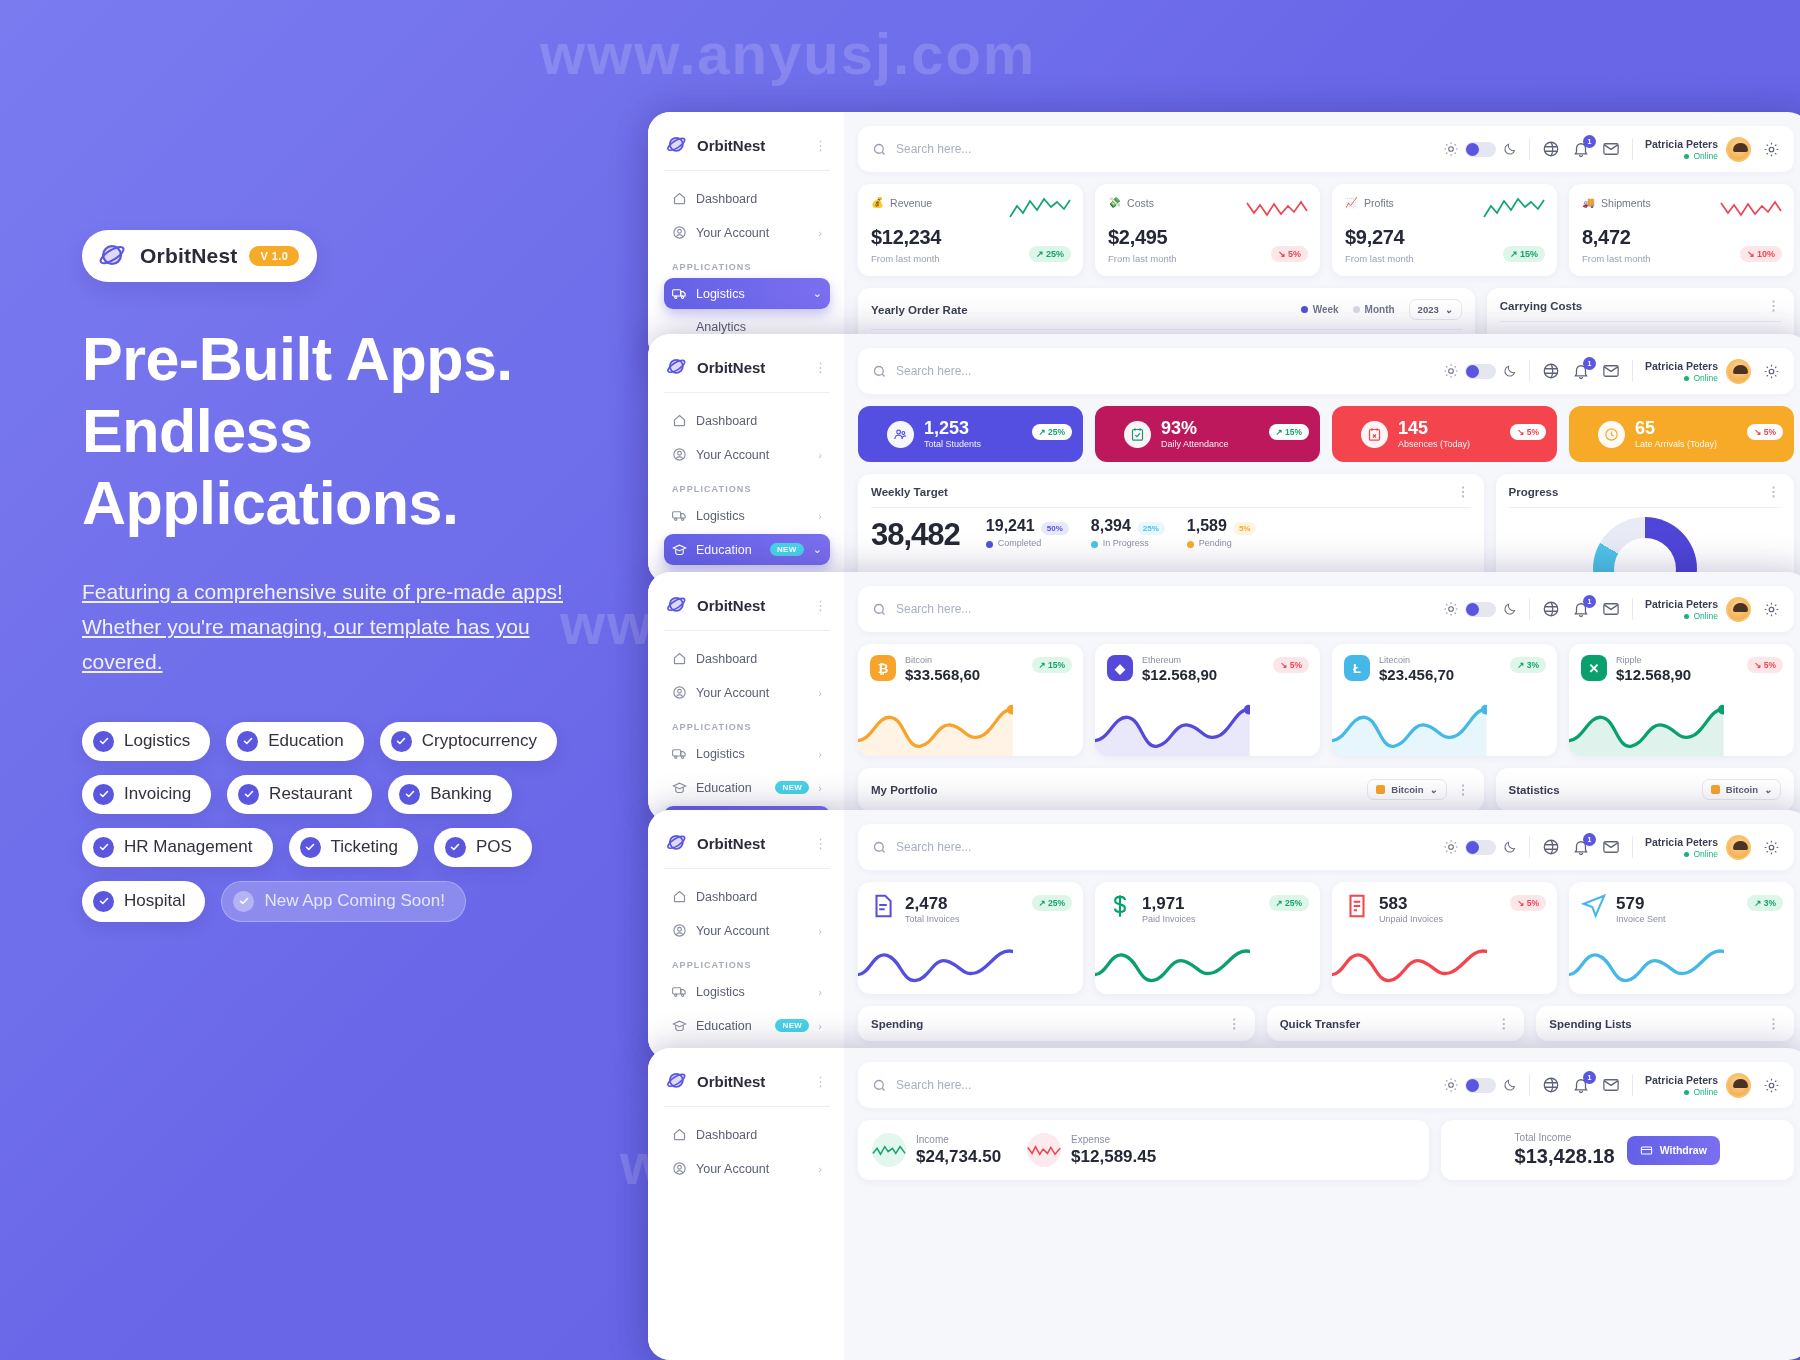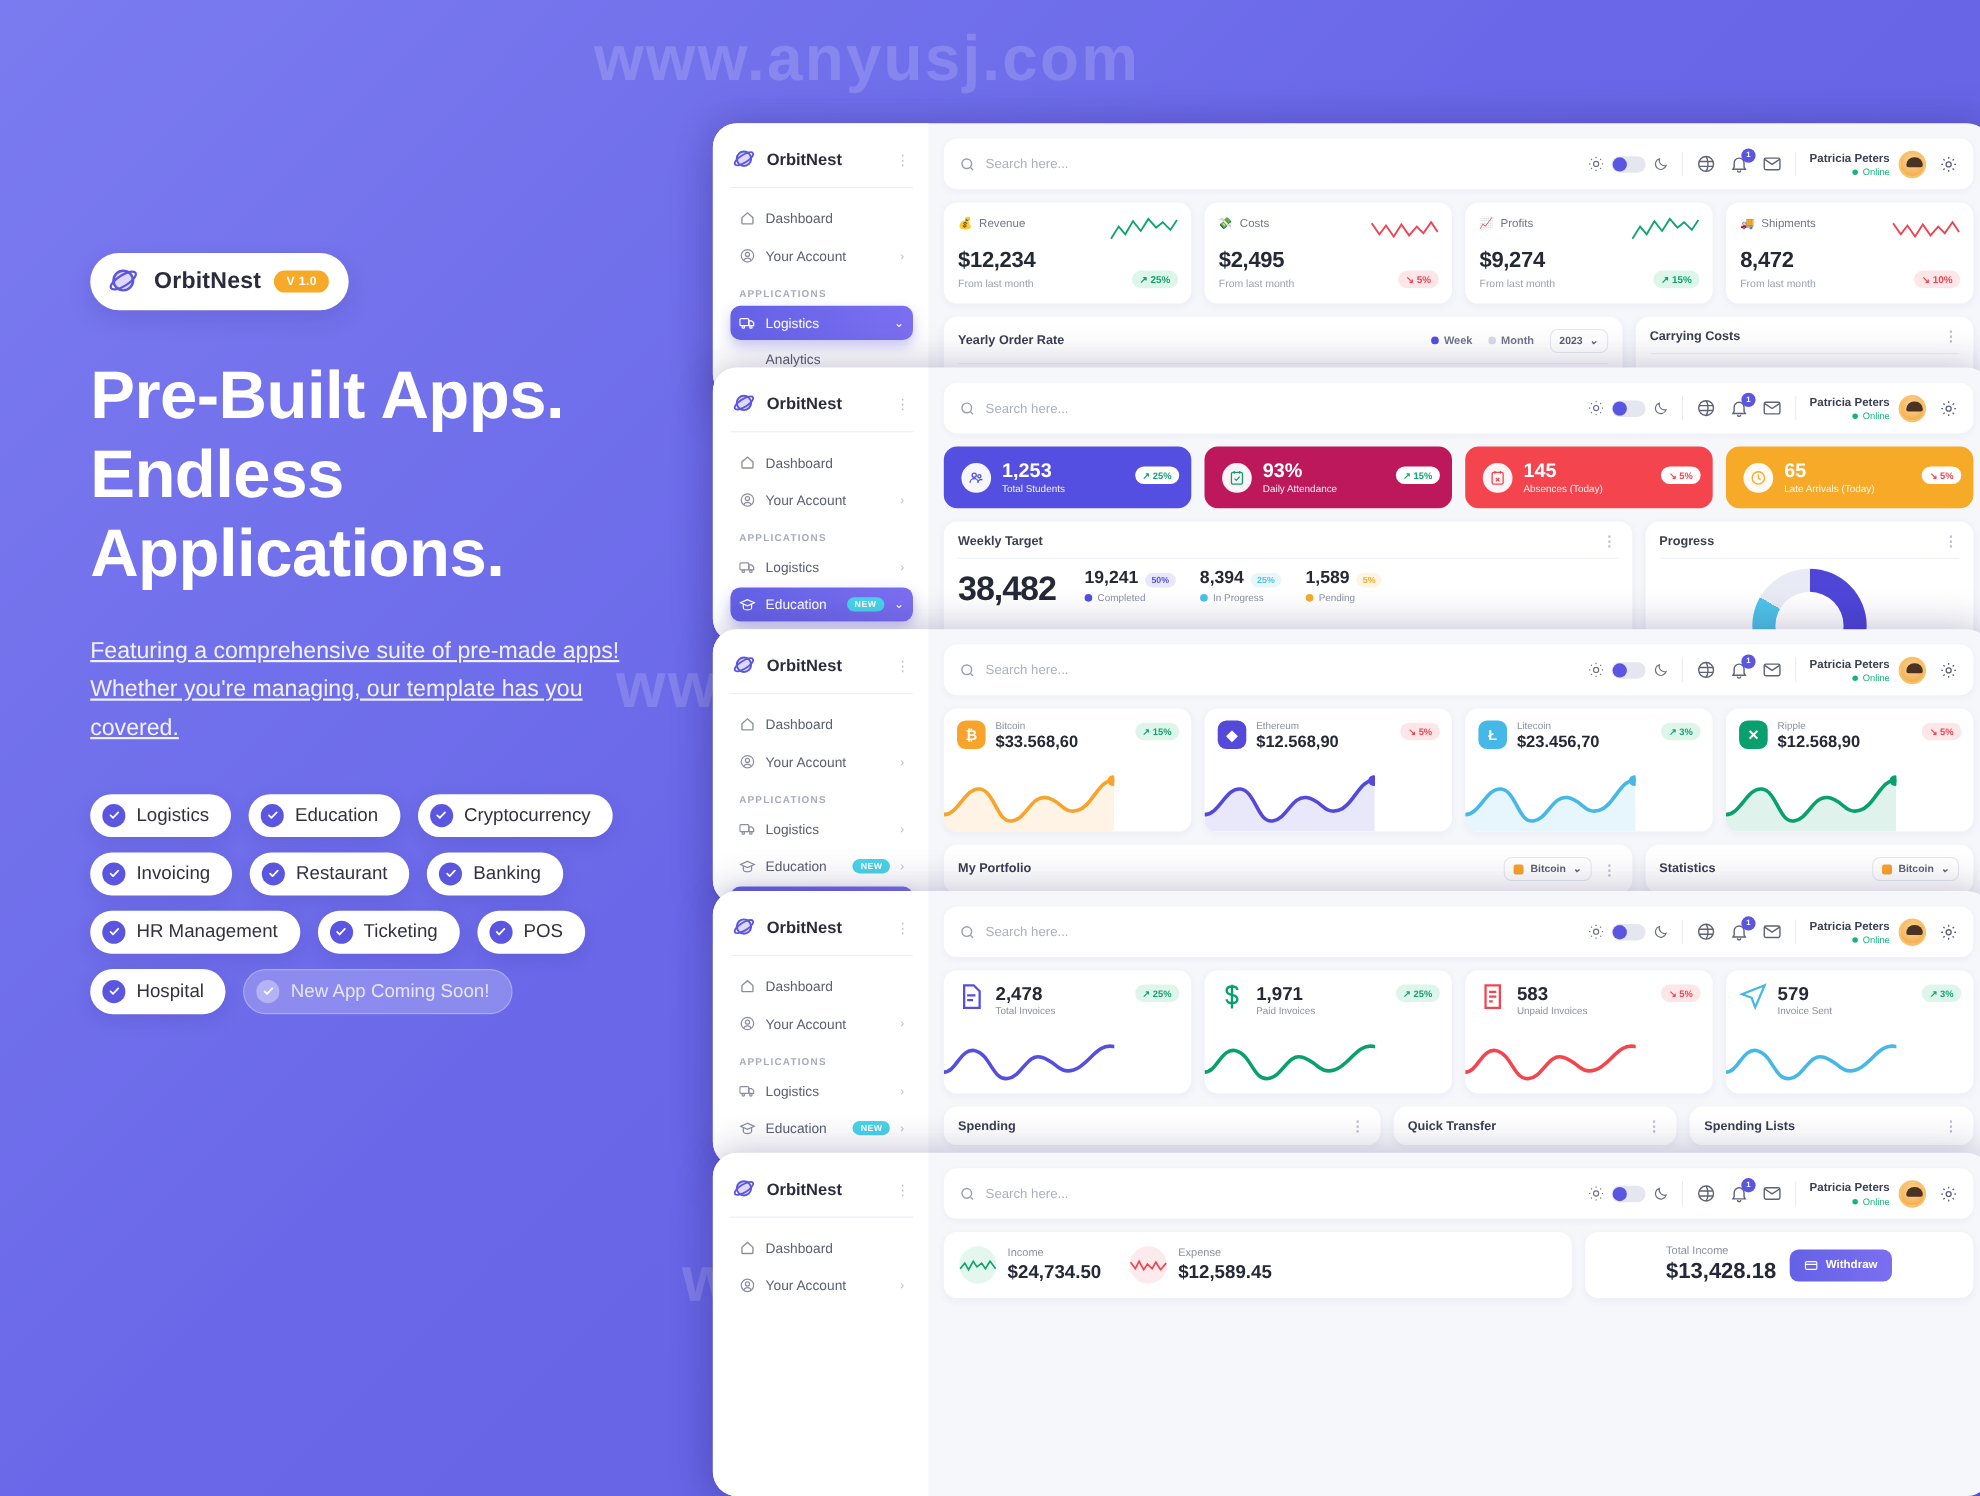--- a/index.html
+++ b/index.html
@@ -147,21 +147,21 @@
   .trendpill {
     position:absolute; font-size:9px; font-weight:700; border-radius:9px; padding:3px 7px;
   }
   .tp-up { background:#def5ea; color:#12a46f; }
   .tp-dn { background:#fde6e8; color:#ef4453; }
   .spark { position:absolute; right:12px; top:12px; width:62px; height:26px; }
 
   
   .ccards { display:flex; gap:12px; margin-top:12px; }
   .ccard {
-    flex:1; border-radius:12px; padding: 12px 16px; color:#fff; display:flex;
+    flex:1; border-radius:12px; padding: 12px 29px; color:#fff; display:flex;
     align-items:center; gap:10px; min-width:0; position:relative; height:56px;
   }
   .ccard .circ {
     width:27px; height:27px; border-radius:50%; background:rgba(255,255,255,.95);
     display:flex; align-items:center; justify-content:center; flex:none;
   }
   .ccard .circ svg { width:15px; height:15px; }
   .ccard .v { font-size:18px; font-weight:700; line-height:1.1; }
   .ccard .c { font-size:9px; opacity:.92; margin-top:0; }
   .ccard .tp {
@@ -176,21 +176,21 @@
   .wsep { height:1px; background:#eef0f6; margin: 9px 0; }
   .chiprow { display:flex; align-items:center; gap:14px; font-size:10px; color:#71768a; }
   .legdot { width:7px; height:7px; border-radius:50%; display:inline-block; margin-right:5px;}
   .selbox {
     border:1px solid #e6e8f1; border-radius:7px; font-size:9.5px; color:#5b5f73;
     padding:4px 8px; display:inline-flex; align-items:center; gap:6px;
   }
   .bigstat { font-size:31px; font-weight:700; color:#252836; letter-spacing:-1px;}
   .substats { display:flex; gap:22px; align-items:flex-start; }
   .substat .n { font-size:16px; font-weight:700; color:#252836; }
-  .substat .t { font-size:9px; color:#8b8fa3; margin-top:3px; display:flex; align-items:center; }
+  .substat .t { font-size:9px; color:#8b8fa3; margin-top:3px; display:flex; align-items:flex-end; }
   .minib { font-size:8px; font-weight:700; border-radius:7px; padding:2px 6px; margin-left:6px; }
 
   
   .crow { display:flex; gap:12px; margin-top:12px; }
   .ccrypt { flex:1; background:#fff; border-radius:12px; padding:11px 0 0 0; min-width:0;
             box-shadow:0 2px 8px rgba(40,30,120,.05); overflow:hidden; position:relative; height:112px;}
   .ccrypt .hd { display:flex; align-items:flex-start; gap:9px; padding: 0 12px; }
   .ccrypt .sq { width:26px; height:26px; border-radius:8px; display:flex; align-items:center;
                 justify-content:center; color:#fff; font-weight:700; font-size:13px; flex:none;}
   .ccrypt .nm { font-size:9px; color:#8b8fa3; }

